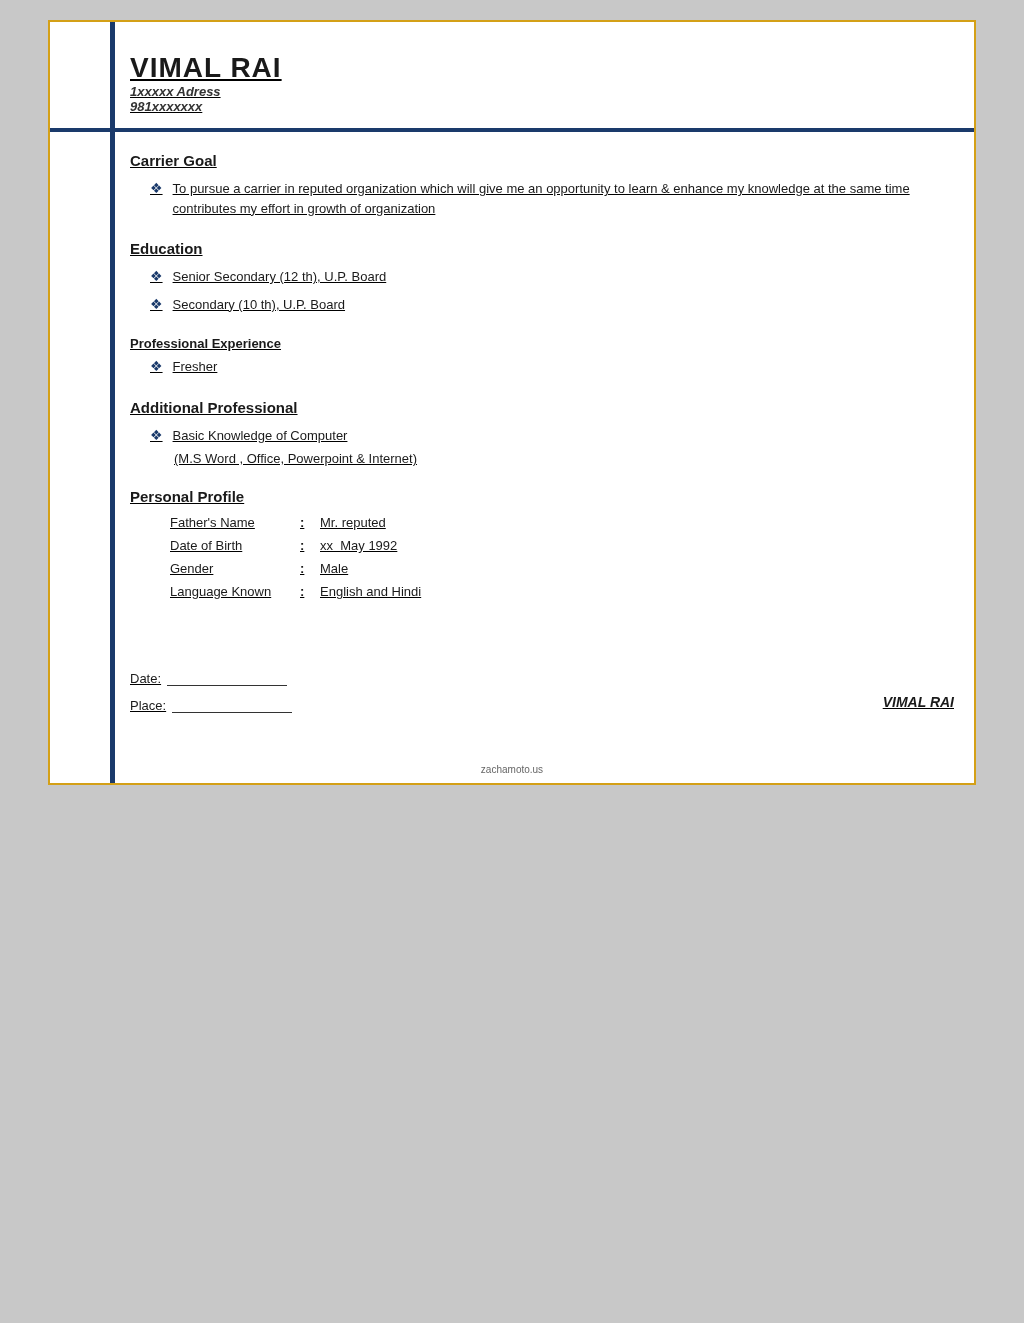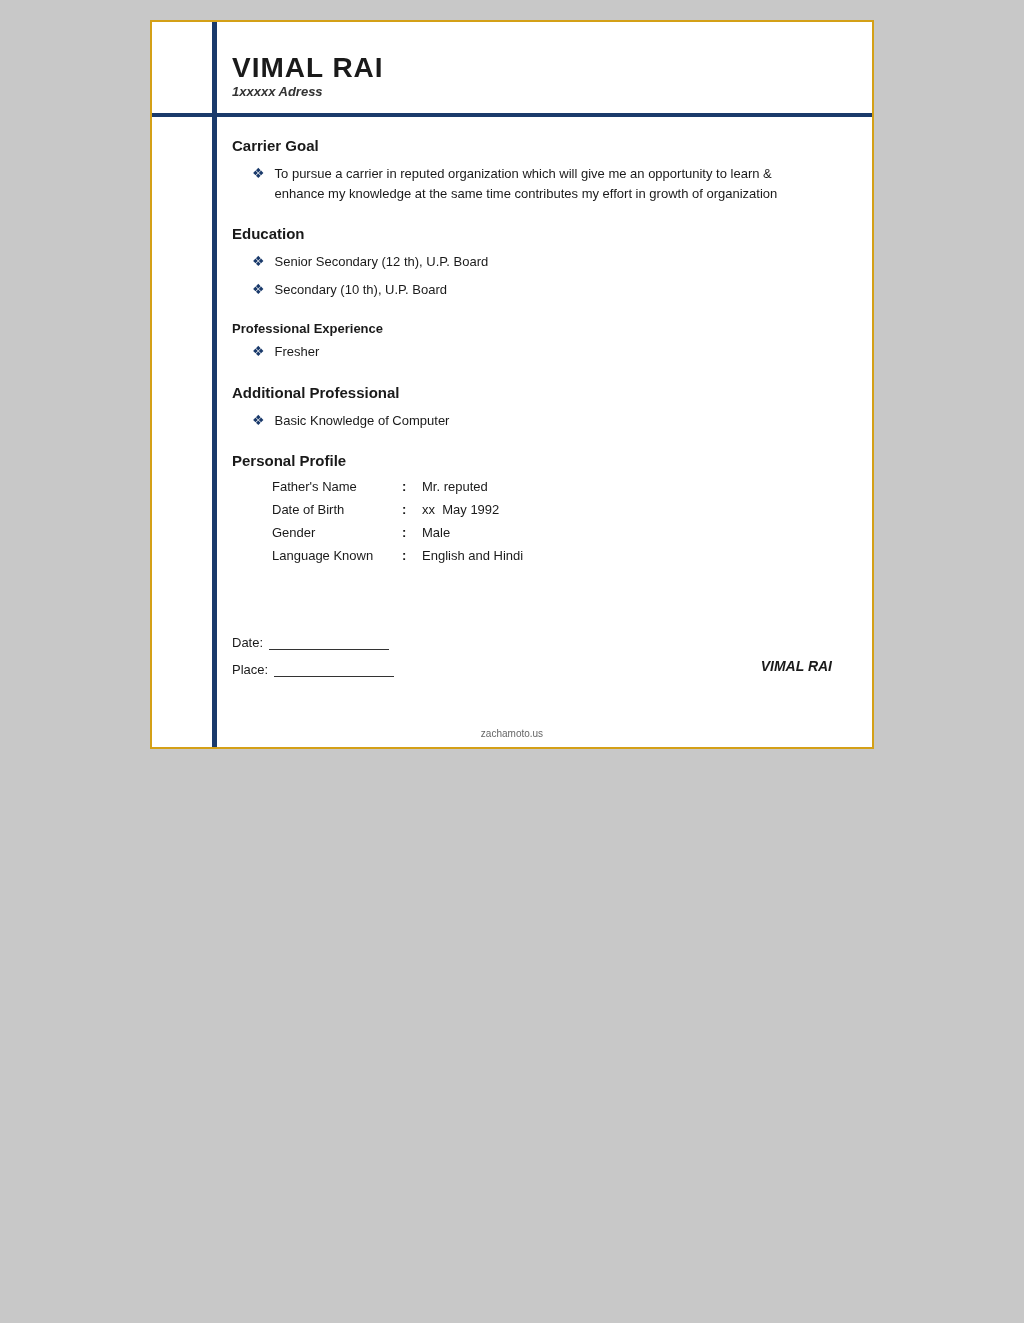--- a/index.html
+++ b/index.html
@@ -12,25 +12,26 @@
       background: #c8c8c8;
       display: flex;
       justify-content: center;
       align-items: flex-start;
       min-height: 100vh;
       padding: 20px;
       font-family: Arial, sans-serif;
     }
 
     .page-wrapper {
-      width: 724px;
+      width: 928px;
       background: white;
       border: 2.5px solid #d4a017;
       position: relative;
       padding: 0;
+      text-decoration: underline;
     }
 
     .left-blue-bar {
       position: absolute;
       left: 60px;
       top: 0;
       width: 5px;
       height: 100%;
       background: #1a3a6b;
     }
@@ -135,21 +136,21 @@
       width: 20px;
       flex-shrink: 0;
       font-weight: bold;
     }
 
     .profile-value {
       color: #1a1a1a;
     }
 
     .signature-section {
-      padding: 30px 40px 30px 80px;
+      padding: 30px 20px 30px 80px;
       display: flex;
       justify-content: space-between;
       align-items: flex-start;
     }
 
     .date-place-block {
       display: flex;
       flex-direction: column;
       gap: 12px;
     }
@@ -197,20 +198,21 @@
   </style>
 </head>
 <body>
 
 <div class="page-wrapper">
   <div class="left-blue-bar"></div>
 
   <div class="header-section">
     <div class="name-title">VIMAL RAI</div>
     <div class="address-line">1xxxxx Adress</div>
+    <div class="phone-line">981xxxxxxx</div>
   </div>
   <div class="header-divider"></div>
 
   <div class="content-section">
 
     <div class="section">
       <div class="section-title">Carrier Goal</div>
       <div class="bullet-item">
         <span class="diamond-bullet">❖</span>
         <span class="bullet-text">To pursue a carrier in reputed organization which will give me an opportunity to learn &amp; enhance my knowledge at the same time contributes my effort in growth of organization</span>
@@ -236,20 +238,21 @@
         <span class="bullet-text">Fresher</span>
       </div>
     </div>
 
     <div class="section">
       <div class="section-title">Additional Professional</div>
       <div class="bullet-item">
         <span class="diamond-bullet">❖</span>
         <span class="bullet-text">Basic Knowledge of Computer</span>
       </div>
+      <div class="additional-sub-text">(M.S Word , Office, Powerpoint &amp; Internet)</div>
     </div>
 
     <div class="section">
       <div class="section-title">Personal Profile</div>
       <div class="profile-table">
         <div class="profile-row">
           <span class="profile-label">Father's Name</span>
           <span class="profile-colon">:</span>
           <span class="profile-value">Mr. reputed</span>
         </div>

